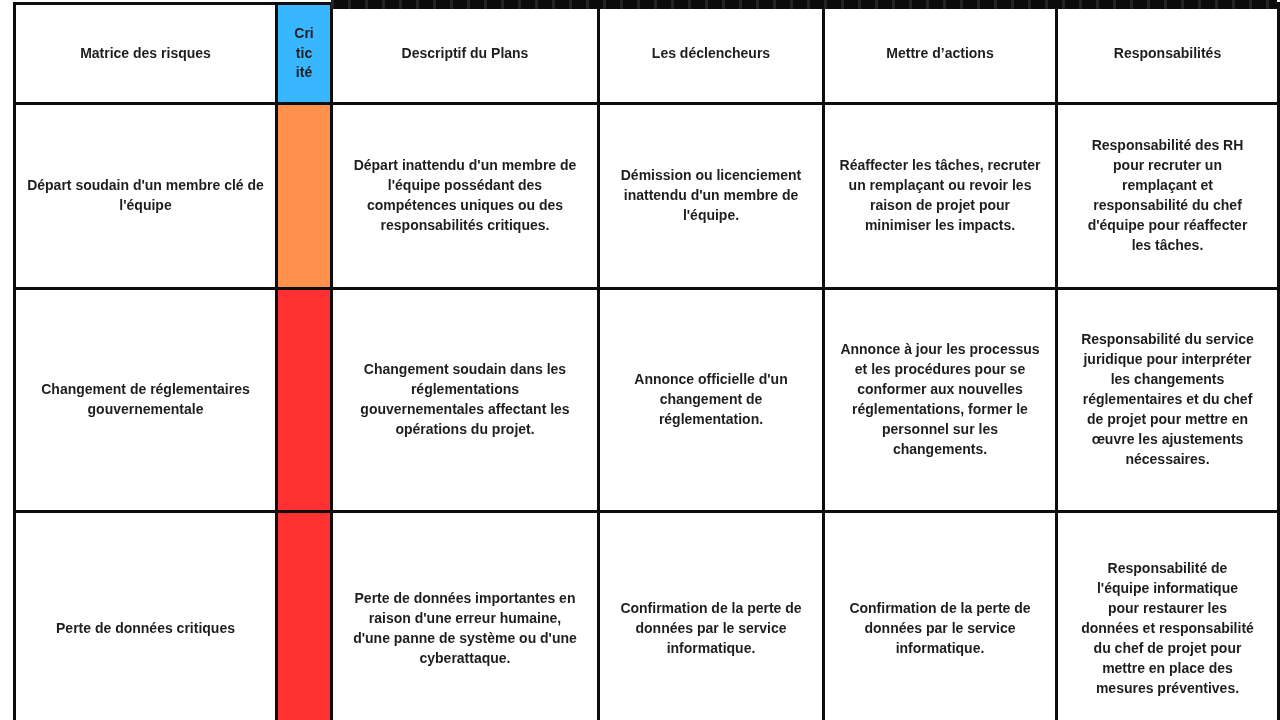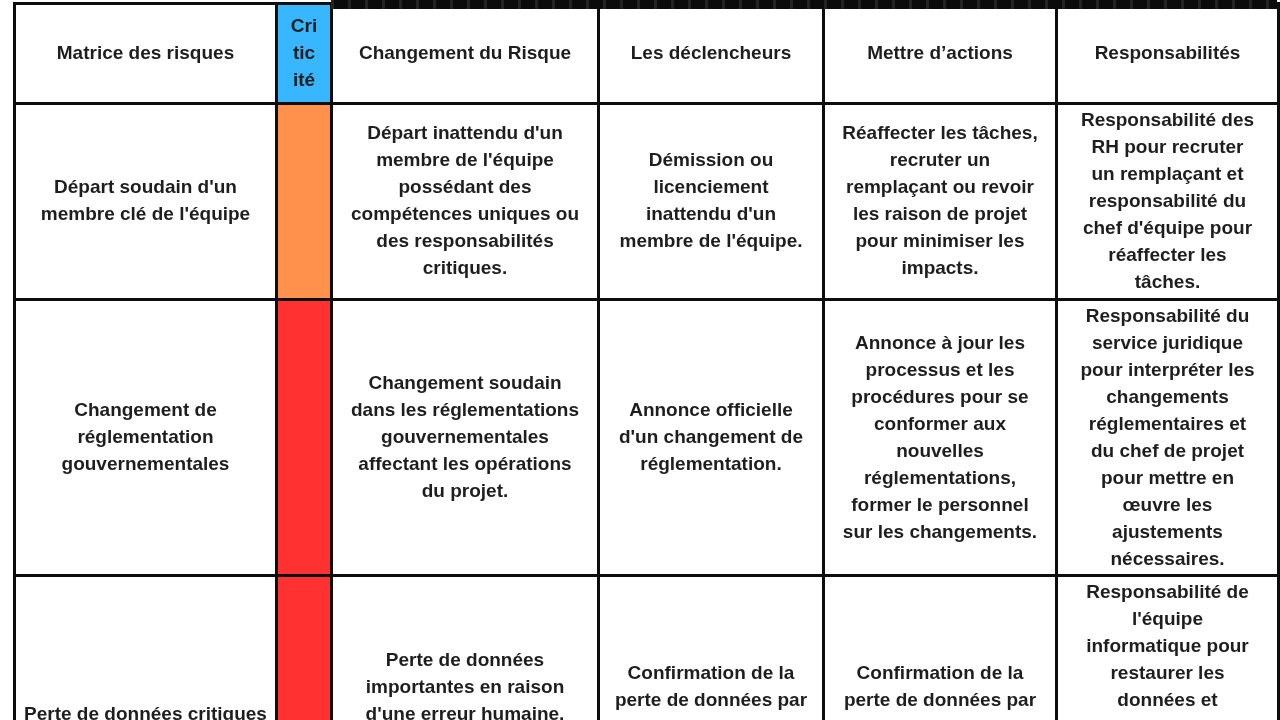--- a/index.html
+++ b/index.html
@@ -21,21 +21,21 @@
     width: 1264px;
     border-collapse: collapse;
     table-layout: fixed;
     background: #ffffff;
   }
   .matrix th, .matrix td {
     border: 3px solid #0d0d0d;
     vertical-align: middle;
     text-align: center;
     font-weight: 700;
-    font-size: 19px;
+    font-size: 14px;
     line-height: 1.42;
     color: #1e1e1e;
     overflow: hidden;
   }
   tr.header-row   { height: 100px; }
   tr.body-row-0   { height: 185px; }
   tr.body-row-1   { height: 223px; }
   tr.body-row-2   { height: 235px; }
 
   .pad-c1 { padding: 2px 4px; }
@@ -75,37 +75,37 @@
       <col style="width:222px">
     </colgroup>
     <thead>
       <tr class="header-row">
         <th class="pad-c1">Matrice des risques</th>
         <th class="pad-c2" style="background-color: rgb(56, 182, 255);">
           <span class="crit-line">Cri</span>
           <span class="crit-line">tic</span>
           <span class="crit-line">ité</span>
         </th>
-        <th class="pad-c3">Changement du Risque</th>
+        <th class="pad-c3">Descriptif du Plans</th>
         <th class="pad-c4">Les déclencheurs</th>
         <th class="pad-c5">Mettre d’actions</th>
         <th class="pad-c6">Responsabilités</th>
       </tr>
     </thead>
     <tbody>
       <tr class="body-row-0">
         <td class="pad-c1">Départ soudain d'un membre clé de l'équipe</td>
         <td class="pad-c2" style="background-color: rgb(255, 145, 77);"></td>
         <td class="pad-c3">Départ inattendu d'un membre de l'équipe possédant des compétences uniques ou des responsabilités critiques.</td>
         <td class="pad-c4">Démission ou licenciement inattendu d'un membre de l'équipe.</td>
         <td class="pad-c5">Réaffecter les tâches, recruter un remplaçant ou revoir les raison de projet pour minimiser les impacts.</td>
         <td class="pad-c6">Responsabilité des RH pour recruter un remplaçant et responsabilité du chef d'équipe pour réaffecter les tâches.</td>
       </tr>
       <tr class="body-row-1">
-        <td class="pad-c1">Changement de réglementation gouvernementales</td>
+        <td class="pad-c1">Changement de réglementaires gouvernementale</td>
         <td class="pad-c2" style="background-color: rgb(255, 49, 49);"></td>
         <td class="pad-c3">Changement soudain dans les réglementations gouvernementales affectant les opérations du projet.</td>
         <td class="pad-c4">Annonce officielle d'un changement de réglementation.</td>
         <td class="pad-c5">Annonce à jour les processus et les procédures pour se conformer aux nouvelles réglementations, former le personnel sur les changements.</td>
         <td class="pad-c6">Responsabilité du service juridique pour interpréter les changements réglementaires et du chef de projet pour mettre en œuvre les ajustements nécessaires.</td>
       </tr>
       <tr class="body-row-2">
         <td class="pad-c1">Perte de données critiques</td>
         <td class="pad-c2" style="background-color: rgb(255, 49, 49);"></td>
         <td class="pad-c3">Perte de données importantes en raison d'une erreur humaine, d'une panne de système ou d'une cyberattaque.</td>

